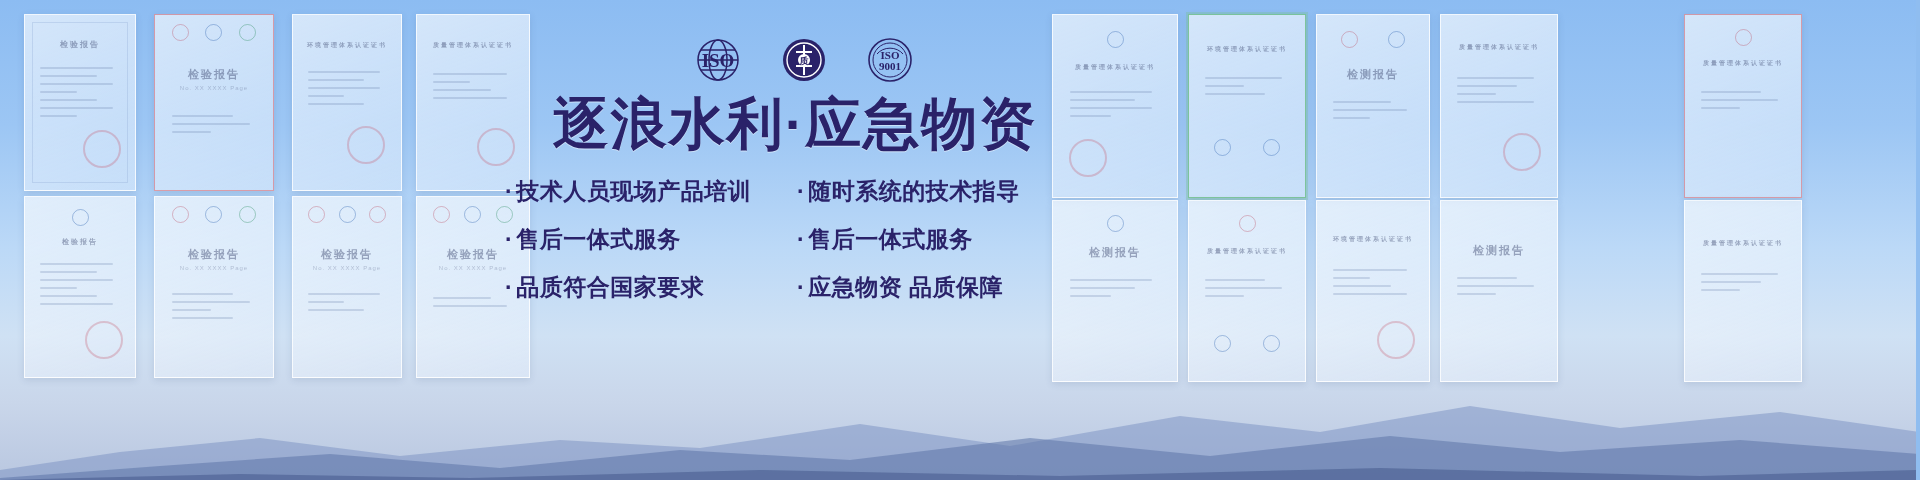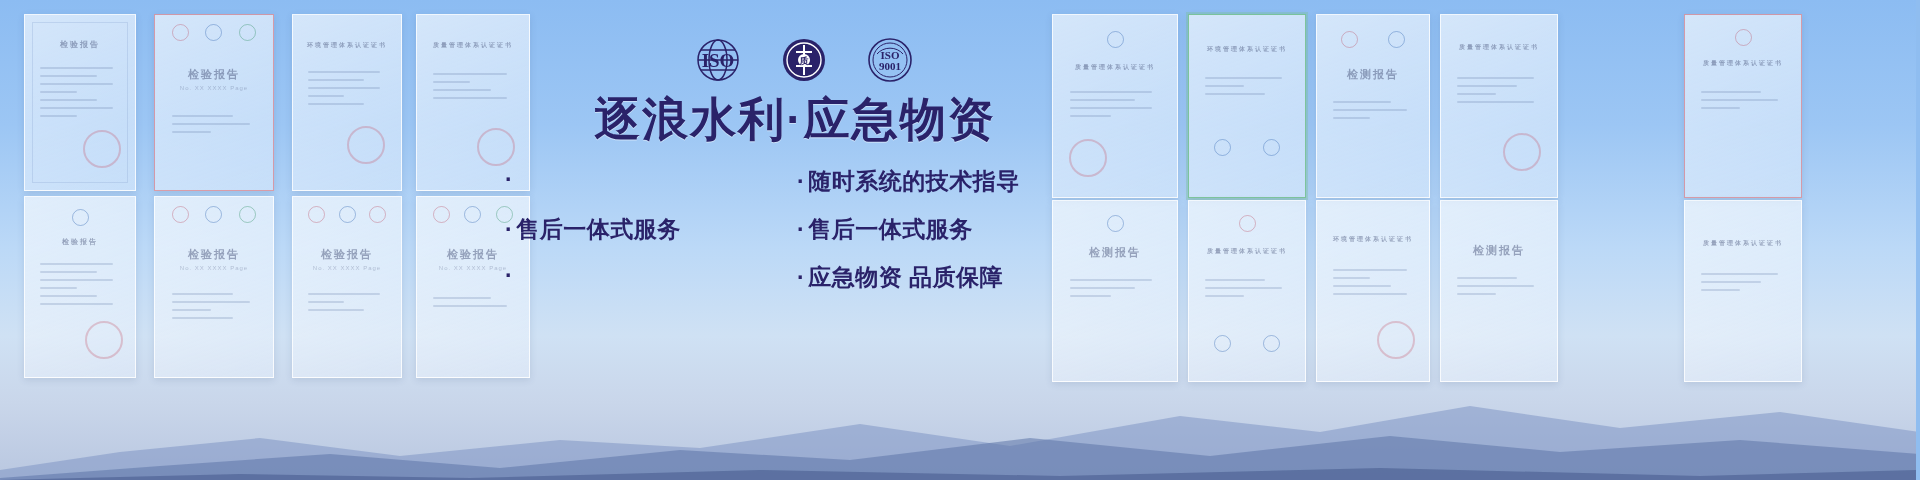--- a/index.html
+++ b/index.html
@@ -49,21 +49,21 @@
   .mtn svg{display:block;width:1920px;}
 
   
   .badges{position:absolute;left:690px;top:32px;display:flex;gap:30px;align-items:center;}
   .badge{width:56px;height:56px;position:relative;}
   .badge svg{display:block}
 
   
   .content{position:absolute;left:505px;top:96px;width:580px;}
   .headline{
-    font-size:46px;line-height:1;font-weight:bold;color:#2a2269;
+    font-size:56px;line-height:1;font-weight:bold;color:#2a2269;
     letter-spacing:2px;text-align:center;white-space:nowrap;
     text-shadow:0 1px 0 rgba(255,255,255,.45);
   }
   .subbar{
     margin-top:16px;background:#2a2270;color:#ffffff;
     font-size:34px;line-height:1.22;font-weight:bold;letter-spacing:1px;
     text-align:center;padding:5px 12px 7px;white-space:nowrap;
   }
   .bullets{margin-top:24px;}
   .brow{display:flex;margin-bottom:17px;}
@@ -364,20 +364,21 @@
   <div class="content">
 
     <div class="headline">逐浪水利·应急物资</div>
 
 
     <div class="bullets">
 
       <div class="brow">
         <div class="bitem bcol-l">
           <span class="dot">·</span>
+          <span>技术人员现场产品培训</span>
         </div>
         <div class="bitem bcol-r">
           <span class="dot">·</span>
           <span>随时系统的技术指导</span>
         </div>
       </div>
 
       <div class="brow">
         <div class="bitem bcol-l">
           <span class="dot">·</span>
@@ -385,20 +386,21 @@
         </div>
         <div class="bitem bcol-r">
           <span class="dot">·</span>
           <span>售后一体式服务</span>
         </div>
       </div>
 
       <div class="brow">
         <div class="bitem bcol-l">
           <span class="dot">·</span>
+          <span>品质符合国家要求</span>
         </div>
         <div class="bitem bcol-r">
           <span class="dot">·</span>
           <span>应急物资 品质保障</span>
         </div>
       </div>
 
     </div>
   </div>
 

